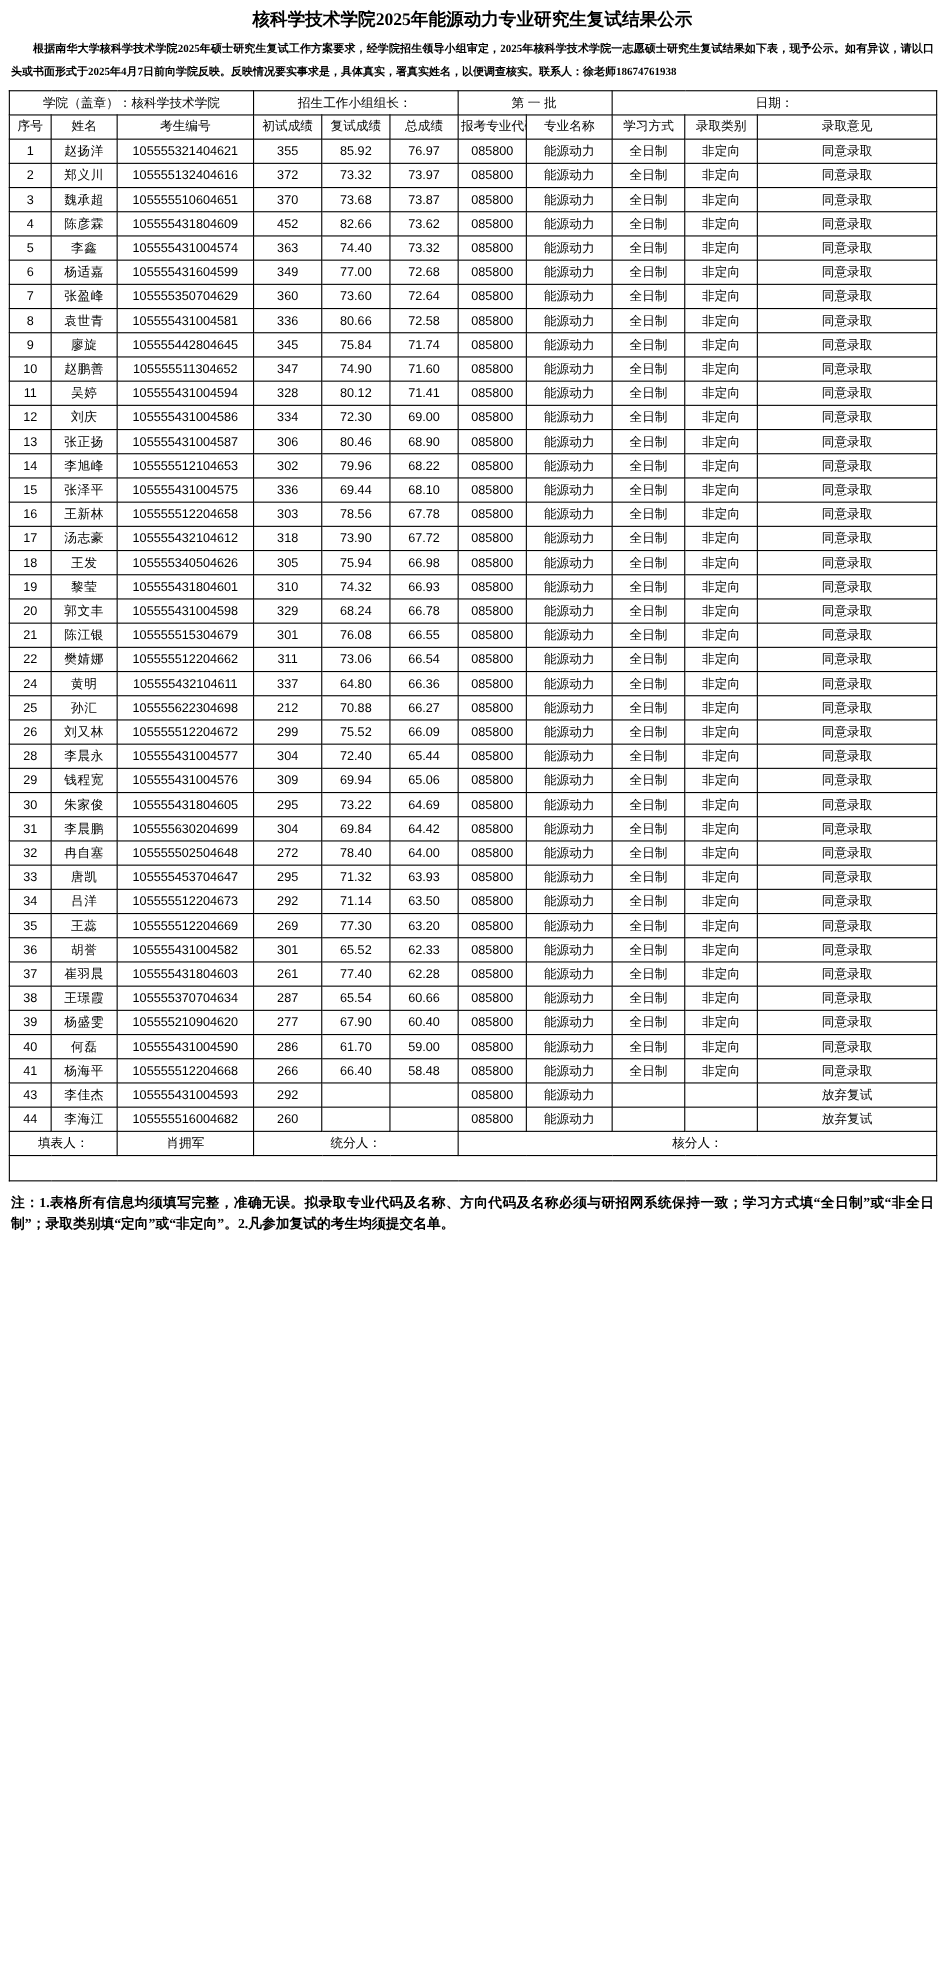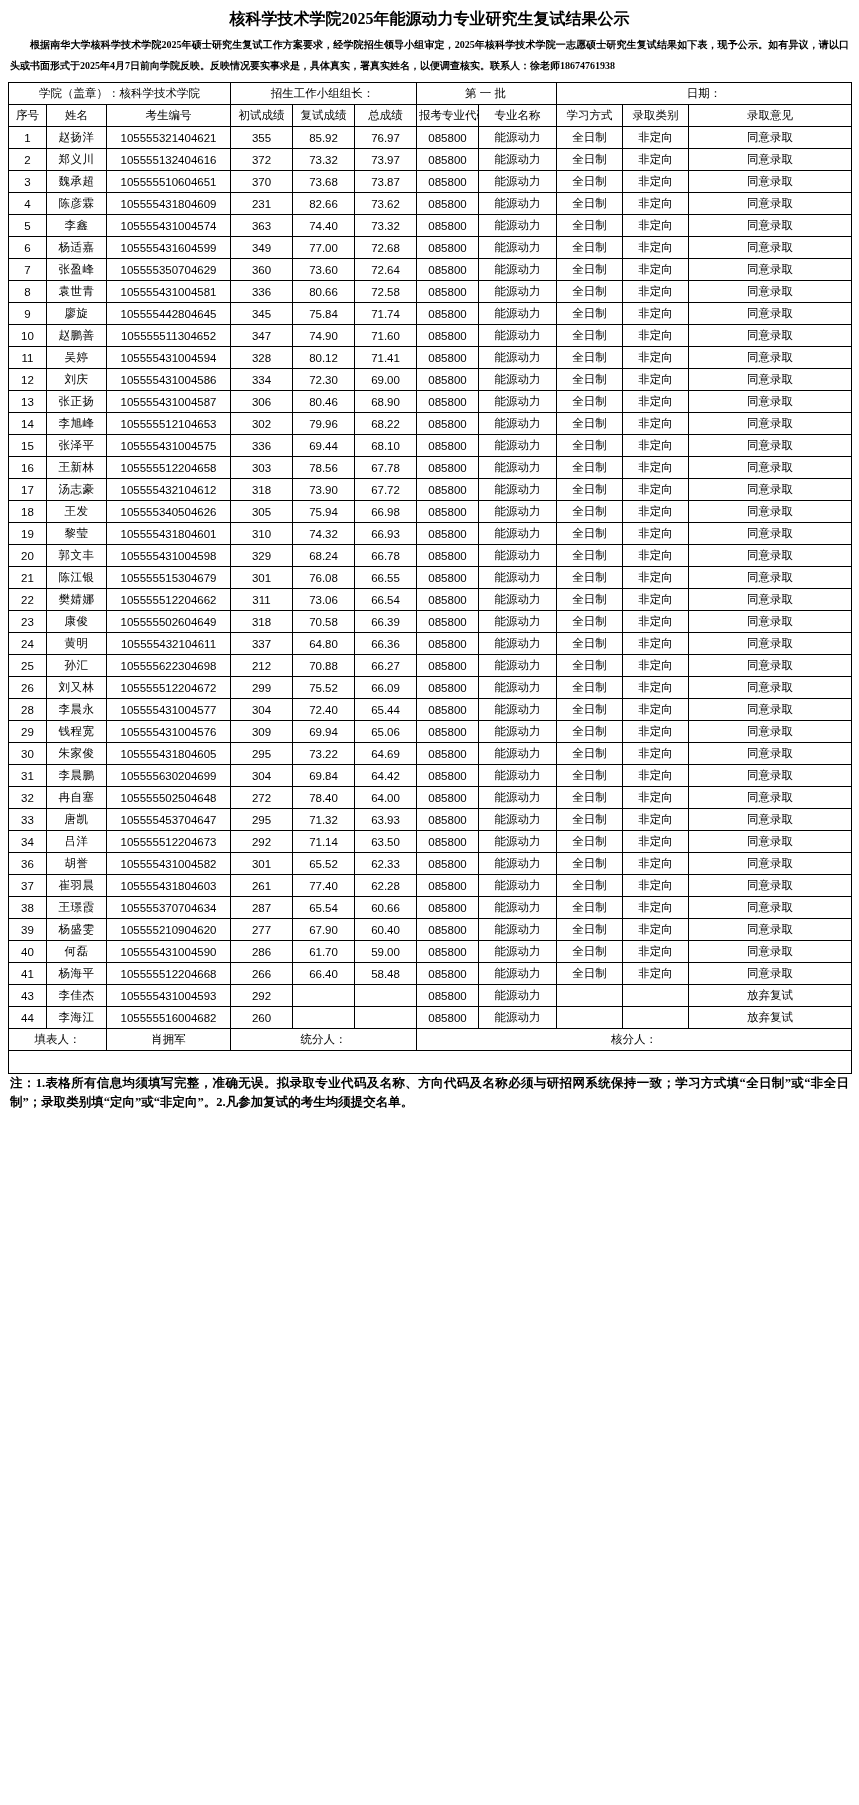--- a/index.html
+++ b/index.html
@@ -73,20 +73,21 @@
     height: 26px;
     font-size: 12.5px;
     text-align: left;
     padding-left: 6px;
   }
   .note {
     font-size: 12.5px;
     line-height: 19px;
     font-weight: bold;
     font-family: "Liberation Serif", "DejaVu Serif", serif;
+    margin-top: 10px;
     padding: 0 2px;
     text-align: justify;
   }
 </style>
 </head>
 <body>
 
 <div class="page">
 
   <div class="doc-title">核科学技术学院2025年能源动力专业研究生复试结果公示</div>
@@ -164,21 +165,21 @@
           <td>085800</td>
           <td>能源动力</td>
           <td>全日制</td>
           <td>非定向</td>
           <td>同意录取</td>
         </tr>
       <tr>
           <td>4</td>
           <td class="name-cell">陈彦霖</td>
           <td>105555431804609</td>
-          <td>231</td>
+          <td>452</td>
           <td>82.66</td>
           <td>73.62</td>
           <td>085800</td>
           <td>能源动力</td>
           <td>全日制</td>
           <td>非定向</td>
           <td>同意录取</td>
         </tr>
       <tr>
           <td>5</td>
@@ -408,33 +409,20 @@
           <td>311</td>
           <td>73.06</td>
           <td>66.54</td>
           <td>085800</td>
           <td>能源动力</td>
           <td>全日制</td>
           <td>非定向</td>
           <td>同意录取</td>
         </tr>
       <tr>
-          <td>23</td>
-          <td class="name-cell">康俊</td>
-          <td>105555502604649</td>
-          <td>318</td>
-          <td>70.58</td>
-          <td>66.39</td>
-          <td>085800</td>
-          <td>能源动力</td>
-          <td>全日制</td>
-          <td>非定向</td>
-          <td>同意录取</td>
-        </tr>
-      <tr>
           <td>24</td>
           <td class="name-cell">黄明</td>
           <td>105555432104611</td>
           <td>337</td>
           <td>64.80</td>
           <td>66.36</td>
           <td>085800</td>
           <td>能源动力</td>
           <td>全日制</td>
           <td>非定向</td>
@@ -551,20 +539,33 @@
           <td>292</td>
           <td>71.14</td>
           <td>63.50</td>
           <td>085800</td>
           <td>能源动力</td>
           <td>全日制</td>
           <td>非定向</td>
           <td>同意录取</td>
         </tr>
       <tr>
+          <td>35</td>
+          <td class="name-cell">王蕊</td>
+          <td>105555512204669</td>
+          <td>269</td>
+          <td>77.30</td>
+          <td>63.20</td>
+          <td>085800</td>
+          <td>能源动力</td>
+          <td>全日制</td>
+          <td>非定向</td>
+          <td>同意录取</td>
+        </tr>
+      <tr>
           <td>36</td>
           <td class="name-cell">胡誉</td>
           <td>105555431004582</td>
           <td>301</td>
           <td>65.52</td>
           <td>62.33</td>
           <td>085800</td>
           <td>能源动力</td>
           <td>全日制</td>
           <td>非定向</td>

